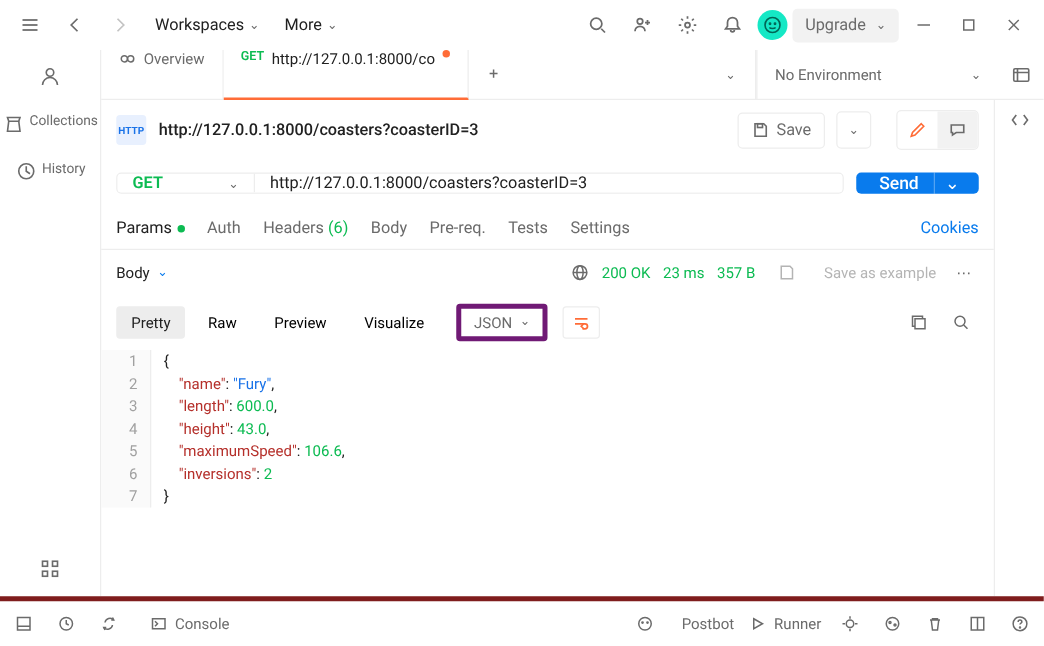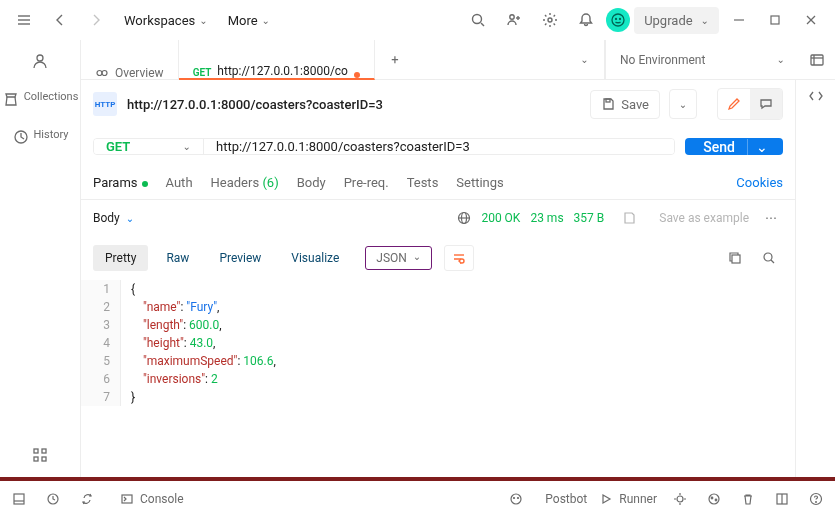--- a/index.html
+++ b/index.html
@@ -9,21 +9,21 @@
     .menu-item{padding:6px 8px;display:flex;align-items:center;gap:4px;cursor:pointer;color:#212121;font-size:13px}
     .chev{font-size:10px;color:#6b6b6b}
     .spacer{flex:1}
     .upgrade-btn{display:flex;align-items:center;background:#f2f2f2;border-radius:4px;padding:6px 10px;gap:8px;cursor:pointer;color:#6b6b6b}
     .avatar{width:24px;height:24px;border-radius:50%;background:#15e8c5;display:flex;align-items:center;justify-content:center}
     .main{display:flex;height:437px}
     .sidebar{width:80px;display:flex;flex-direction:column;align-items:center;padding-top:8px;gap:12px}
     .side-item{display:flex;align-items:flex-start;gap:4px;cursor:pointer;color:#6b6b6b;font-size:11px;padding:4px}
     .content{flex:1;display:flex;flex-direction:column;border-left:1px solid #ededed}
     .tabbar{height:40px;display:flex;align-items:center;border-bottom:1px solid #ededed}
-    .tab{height:40px;display:flex;align-items:flex-end;padding:0 14px;gap:6px;cursor:pointer;color:#6b6b6b;font-size:12px;border-right:1px solid #ededed}
+    .tab{height:40px;display:flex;align-items:flex-start;padding:0 14px;gap:6px;cursor:pointer;color:#6b6b6b;font-size:12px;border-right:1px solid #ededed}
     .tab.active{border-bottom:2px solid #ff6c37;color:#212121;background:#fff}
     .meth-get{color:#0cbb52;font-weight:600;font-size:10px}
     .dot-orange{width:6px;height:6px;border-radius:50%;background:#ff6c37}
     .tab-plus{width:40px;display:flex;justify-content:center;color:#6b6b6b;cursor:pointer}
     .env-select{flex:1;padding:0 14px;display:flex;align-items:center;justify-content:space-between;color:#6b6b6b;font-size:12px;cursor:pointer}
     .reqheader{height:48px;display:flex;align-items:center;padding:0 12px;gap:10px;border-bottom:none}
     .http-badge{width:24px;height:24px;border-radius:3px;background:#e8f0fe;color:#1a73e8;font-size:8px;font-weight:700;display:flex;align-items:center;justify-content:center}
     .breadcrumb{font-size:13px;font-weight:500;color:#212121}
     .save-btn{display:flex;align-items:center;gap:6px;border:1px solid #ededed;border-radius:4px;padding:6px 10px;cursor:pointer;color:#6b6b6b}
     .save-dd{border:1px solid #ededed;border-radius:4px;width:28px;height:30px;display:flex;align-items:center;justify-content:center;cursor:pointer;margin-left:-1px}
@@ -40,23 +40,23 @@
     .reqtabs{display:flex;align-items:center;padding:0 12px;gap:18px;height:34px;color:#6b6b6b;font-size:13px}
     .reqtab{cursor:pointer}
     .reqtab.active{color:#212121}
     .dot-green{width:6px;height:6px;border-radius:50%;background:#0cbb52;display:inline-block;margin-left:4px}
     .cookies{margin-left:auto;color:#097bed;cursor:pointer}
     .divider{height:1px;background:#ededed;margin:0}
     .resbar{display:flex;align-items:center;padding:4px 12px;height:36px;gap:10px;font-size:12px;color:#6b6b6b}
     .resbar .body-sel{display:flex;align-items:center;gap:6px;color:#212121;cursor:pointer}
     .status-ok{color:#0cbb52}
     .viewtabs{display:flex;align-items:center;padding:6px 12px;gap:6px}
-    .vtab{padding:6px 12px;cursor:pointer;color:#0c4a6e;font-size:12px;border-radius:3px}
+    .vtab{padding:6px 12px;cursor:pointer;color:#000000;font-size:12px;border-radius:3px}
     .vtab.active{background:#ededed;color:#212121}
-    .json-sel{margin-left:8px;border:1px solid #701a75;border-radius:3px;padding:4px 10px;display:flex;gap:6px;cursor:pointer;font-size:12px;color:#6b6b6b}
+    .json-sel{margin-left:8px;border:4px solid #701a75;border-radius:3px;padding:4px 10px;display:flex;gap:6px;cursor:pointer;font-size:12px;color:#6b6b6b}
     .wrap-btn{border:1px solid #ededed;border-radius:3px;width:30px;height:26px;display:flex;align-items:center;justify-content:center;margin-left:6px;color:#ff6c37}
     .codeview{font-family:Menlo,Consolas,monospace;font-size:12px;display:flex}
     .gutter{width:40px;text-align:right;color:#a0a0a0;padding-right:10px;border-right:1px solid #ededed;background:#fafafa}
     .gutter div{height:18px;line-height:18px}
     .code{padding-left:10px}
     .code .ln{height:18px;line-height:18px;white-space:pre}
     .tok-punc{color:#212121}
     .tok-key{color:#b5302b}
     .tok-str{color:#1a73e8}
     .tok-num{color:#0cbb52}

